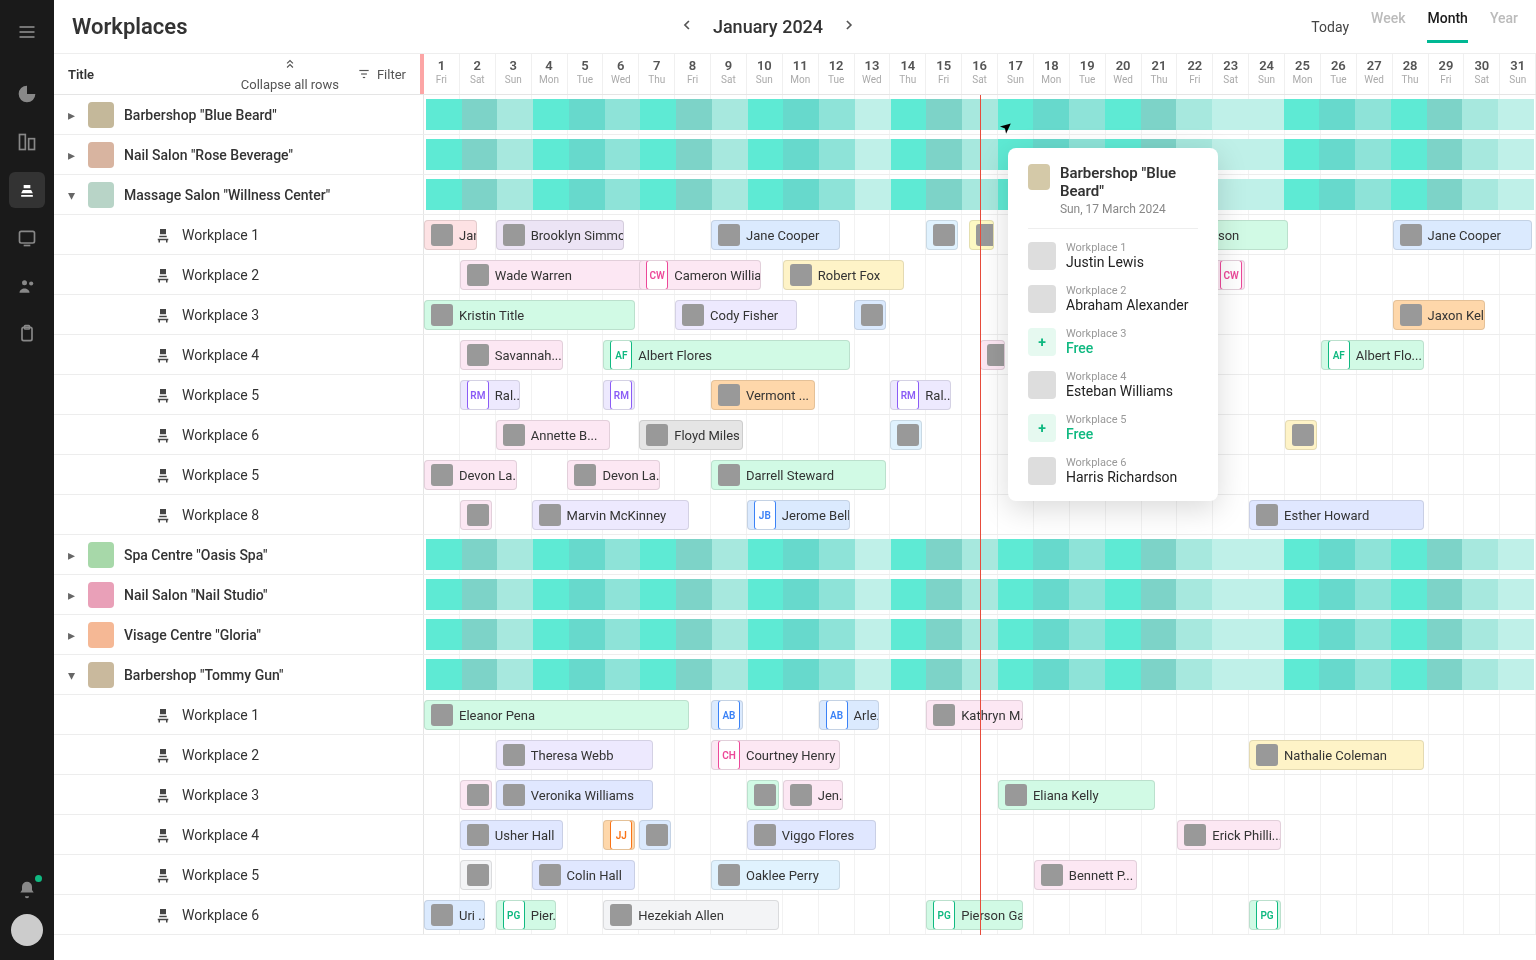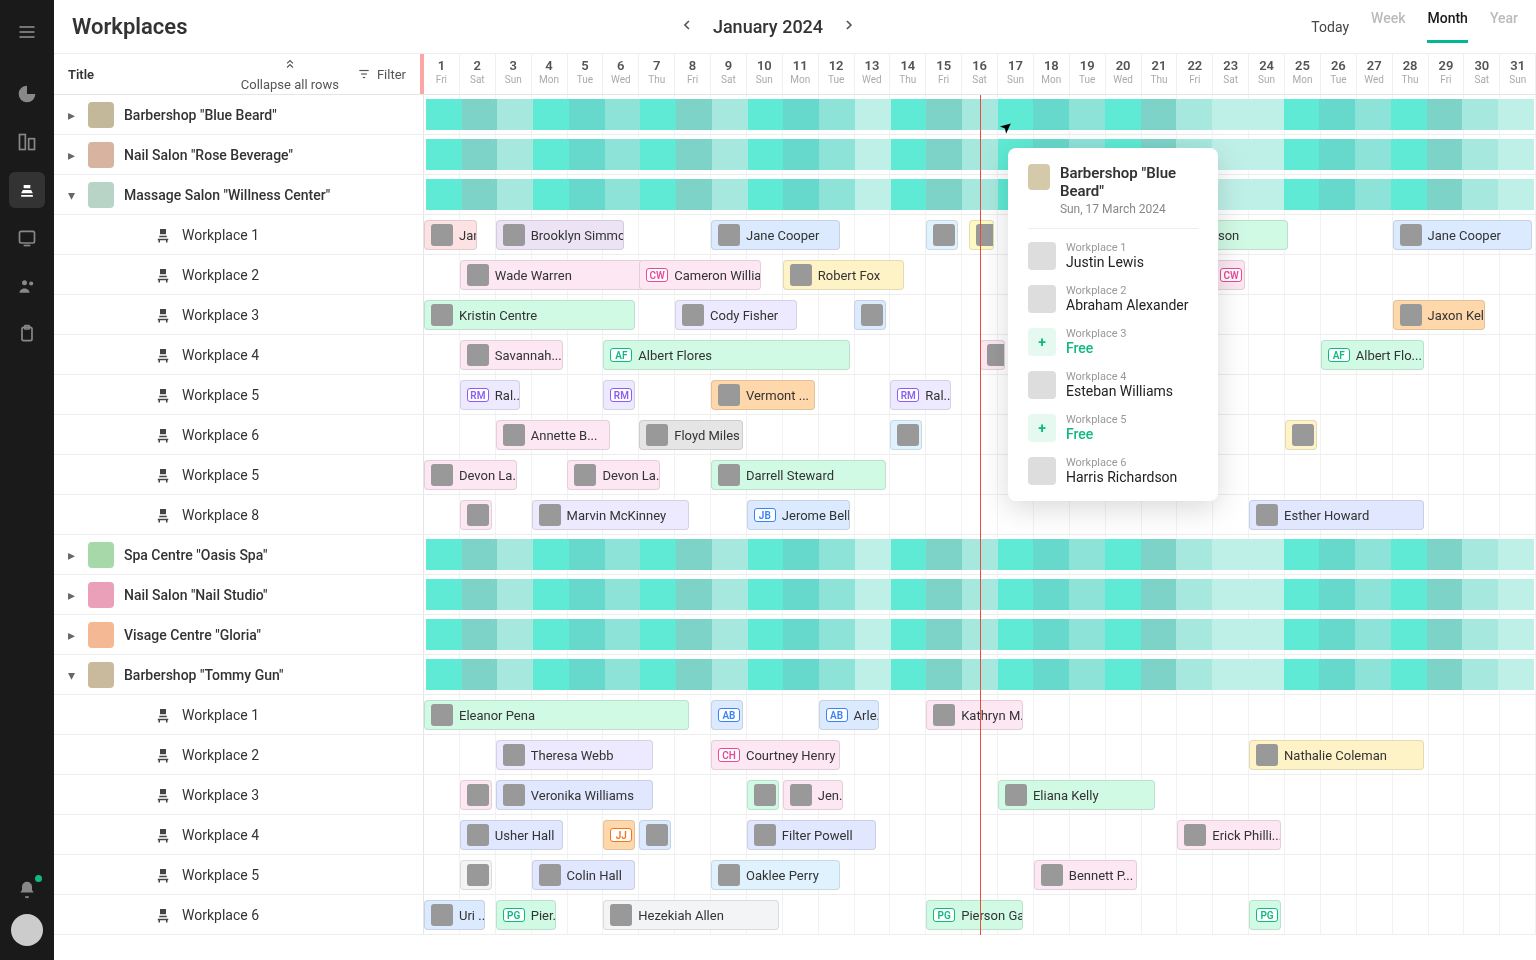--- a/index.html
+++ b/index.html
@@ -40,21 +40,21 @@
 .group-icon { width: 26px; height: 26px; border-radius: 4px; background: #eee; display:inline-block; flex-shrink:0;}
 .chair-icon { color: #444; width:18px; display:flex; }
 .caret { color: #666; cursor: pointer; width: 10px; }
 .row .lane { flex: 1; position: relative; }
 .lane-grid { position: absolute; inset: 0; display: flex; }
 .lane-grid > div { flex: 1; border-right: 1px solid #f2f2f2; }
 .heat { position:absolute; inset: 4px 2px; display:flex; }
 .heat > div { flex:1; margin-right:0; }
 .event { position: absolute; top: 5px; height: 30px; border-radius: 4px; display: flex; align-items: center; padding: 0 6px; gap: 6px; font-size: 13px; white-space: nowrap; overflow: hidden; border: 1px solid rgba(0,0,0,0.1); }
 .event .av { width: 22px; height: 22px; border-radius: 3px; background: #999; flex-shrink: 0; }
-.event .ini { width: 22px; height: 14px; border-radius: 3px; display:flex; align-items:center; justify-content:center; font-size:10px; font-weight:600; flex-shrink:0; border:1px solid; }
+.event .ini { width: 22px; height: 30px; border-radius: 3px; display:flex; align-items:center; justify-content:center; font-size:10px; font-weight:600; flex-shrink:0; border:1px solid; }
 .vline { position: absolute; top: 0; bottom: 0; width: 1px; background: #e74c3c; z-index: 2; top: 0; }
 .tooltip { position: absolute; background: #fff; border-radius: 8px; box-shadow: 0 8px 30px rgba(0,0,0,0.15); padding: 16px 20px; z-index: 5; width: 210px; }
 .tooltip h4 { font-size: 15px; font-weight: 600; margin-bottom: 2px; }
 .tooltip .sub { font-size: 12px; color: #888; }
 .tooltip hr { border: none; border-top: 1px solid #eee; margin: 12px 0; }
 .tooltip .tp-row { display: flex; gap: 10px; align-items: center; margin-bottom: 14px; }
 .tooltip .tp-row:last-child { margin-bottom: 0; }
 .tooltip .tp-av { width: 28px; height: 28px; border-radius: 4px; background: #ddd; }
 .tooltip .tp-av.free { background: #e6f9f0; color:#10b981; display:flex;align-items:center;justify-content:center;font-weight:bold;}
 .tooltip .tp-lbl { font-size: 11px; color: #999; }
@@ -596,21 +596,21 @@
                 <div></div>
                 <div></div>
                 <div></div>
                 <div></div>
                 <div></div>
                 <div></div>
                 <div></div>
               </div>
               <div class="event" style="left:0.000%;width:calc(19.355% - 4px);background:#d1fae5">
                 <span class="av"></span>
-                <span>Kristin Centre</span>
+                <span>Kristin Title</span>
               </div>
               <div class="event" style="left:22.581%;width:calc(11.290% - 4px);background:#ede9fe">
                 <span class="av"></span>
                 <span>Cody Fisher</span>
               </div>
               <div class="event" style="left:38.710%;width:calc(3.226% - 4px);background:#dbeafe">
                 <span class="av"></span>
                 <span></span>
               </div>
               <div class="event" style="left:87.097%;width:calc(8.710% - 4px);background:#fed7aa">
@@ -1453,21 +1453,21 @@
               <div class="event" style="left:16.129%;width:calc(3.226% - 4px);background:#fed7aa">
                 <span class="ini" style="color:#f97316;border-color:#f97316;background:#fff">JJ</span>
                 <span></span>
               </div>
               <div class="event" style="left:19.355%;width:calc(3.226% - 4px);background:#dbeafe">
                 <span class="av"></span>
                 <span></span>
               </div>
               <div class="event" style="left:29.032%;width:calc(11.935% - 4px);background:#e0e7ff">
                 <span class="av"></span>
-                <span>Filter Powell</span>
+                <span>Viggo Flores</span>
               </div>
               <div class="event" style="left:67.742%;width:calc(9.677% - 4px);background:#fce7f3">
                 <span class="av"></span>
                 <span>Erick Philli...</span>
               </div>
             </div>
           </div>
           <div class="row child-row">
             <div class="left">
         <span class="chair-icon">

